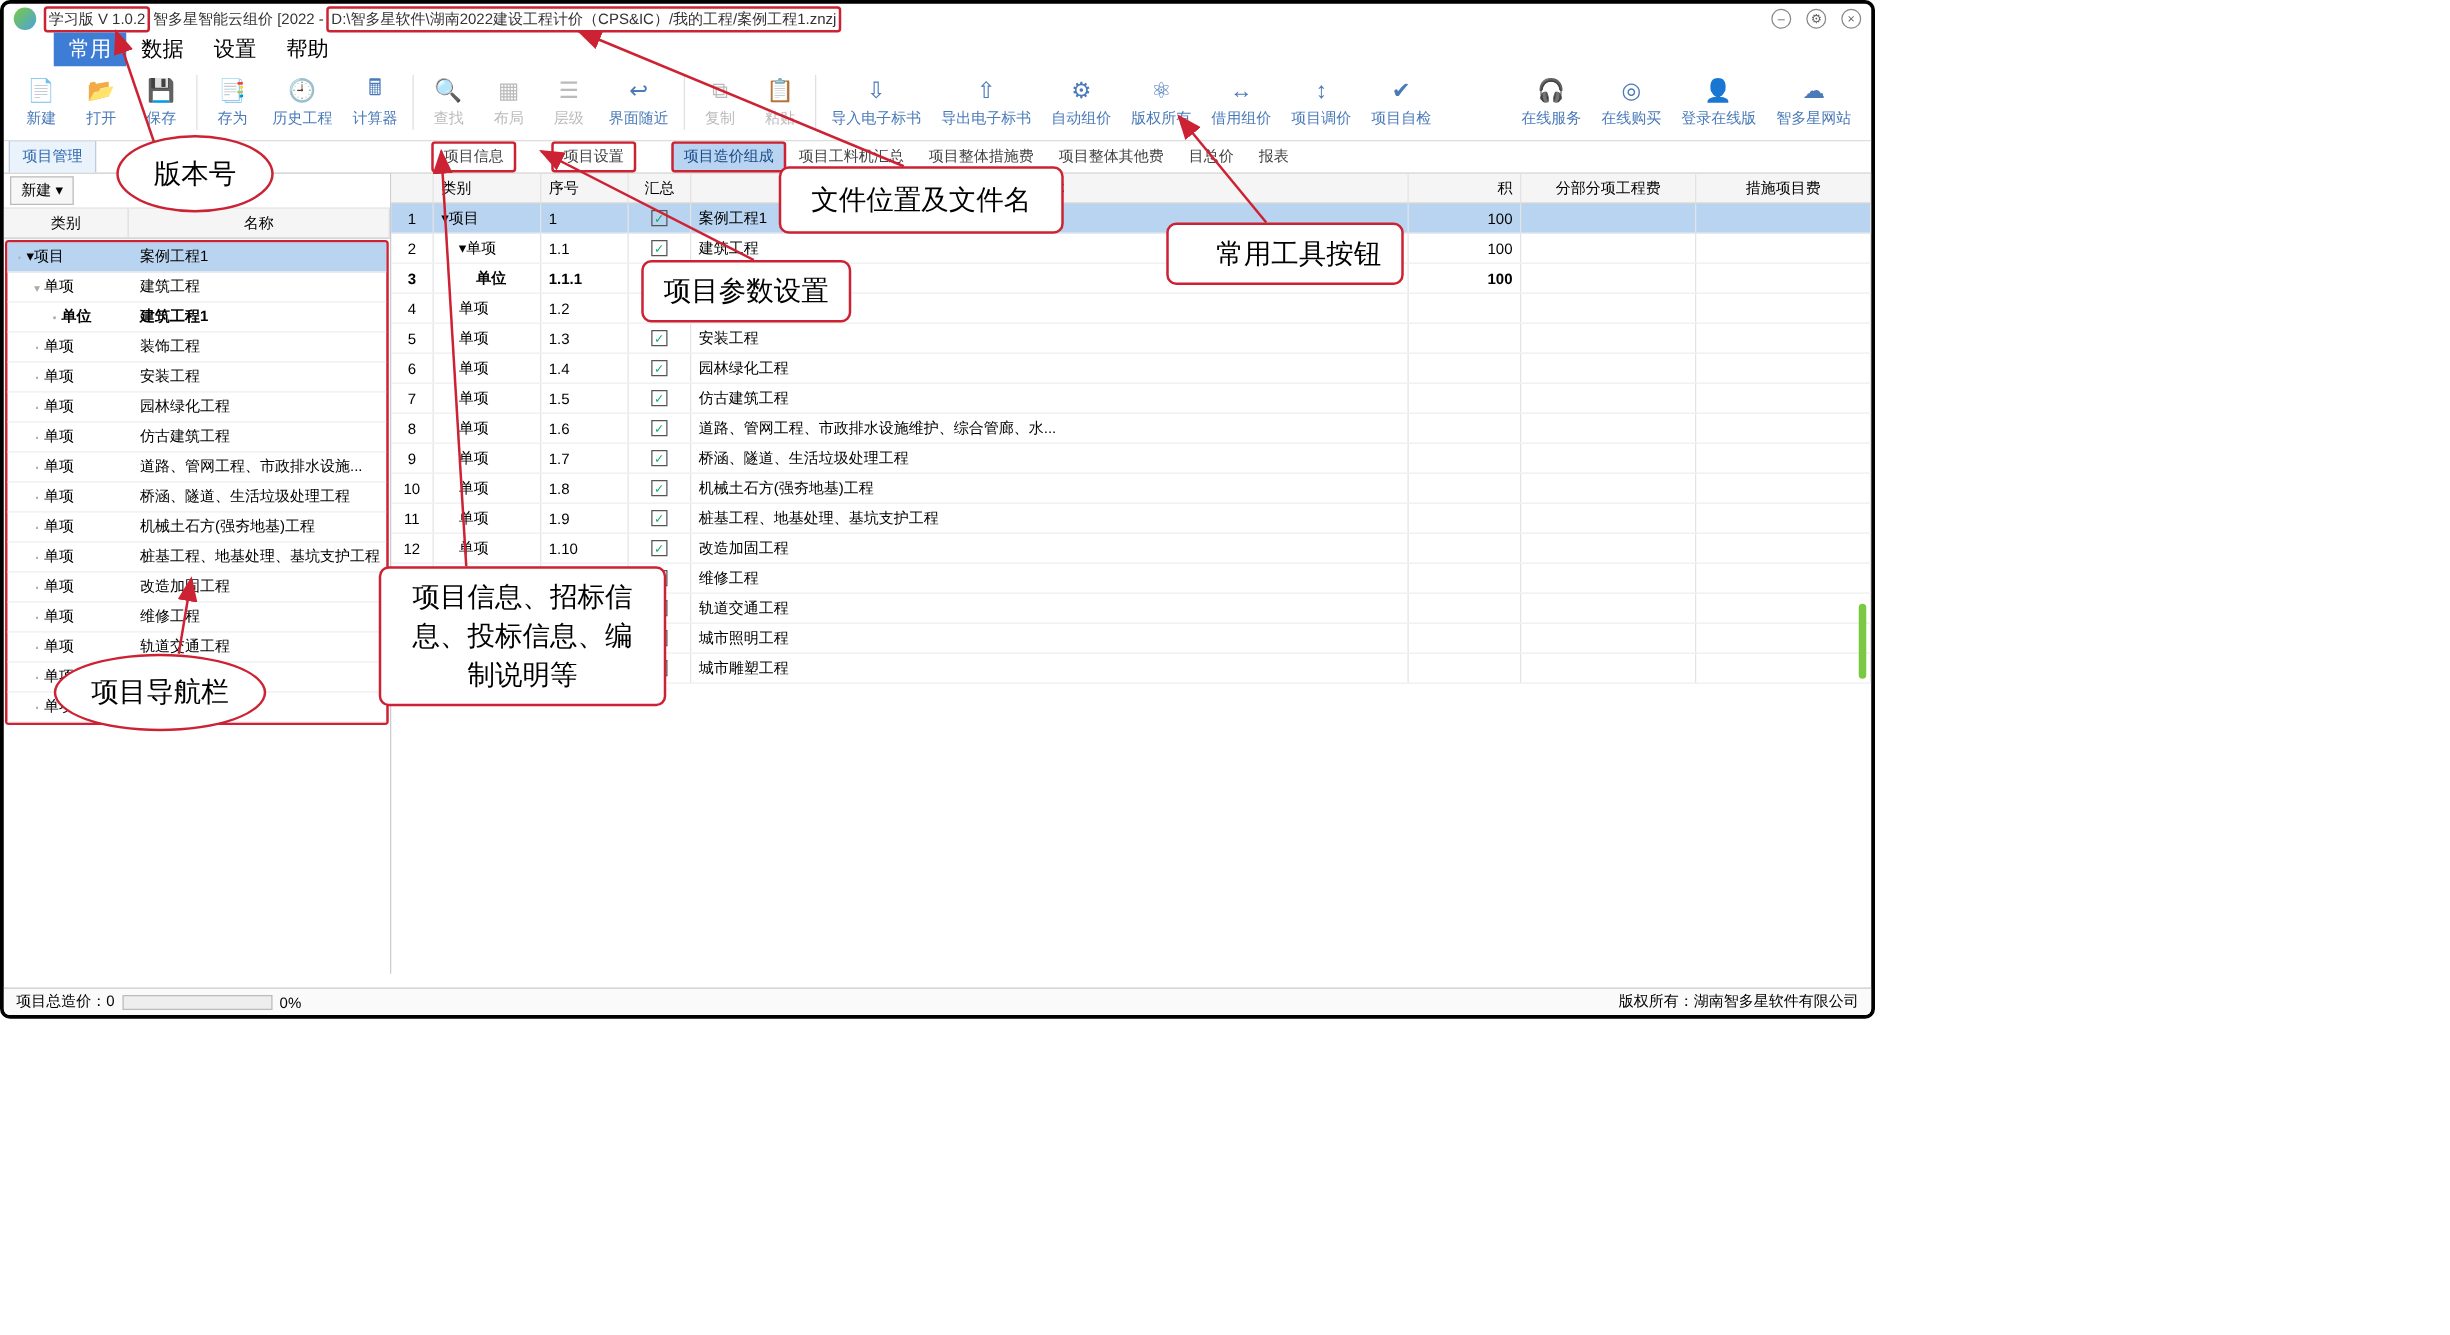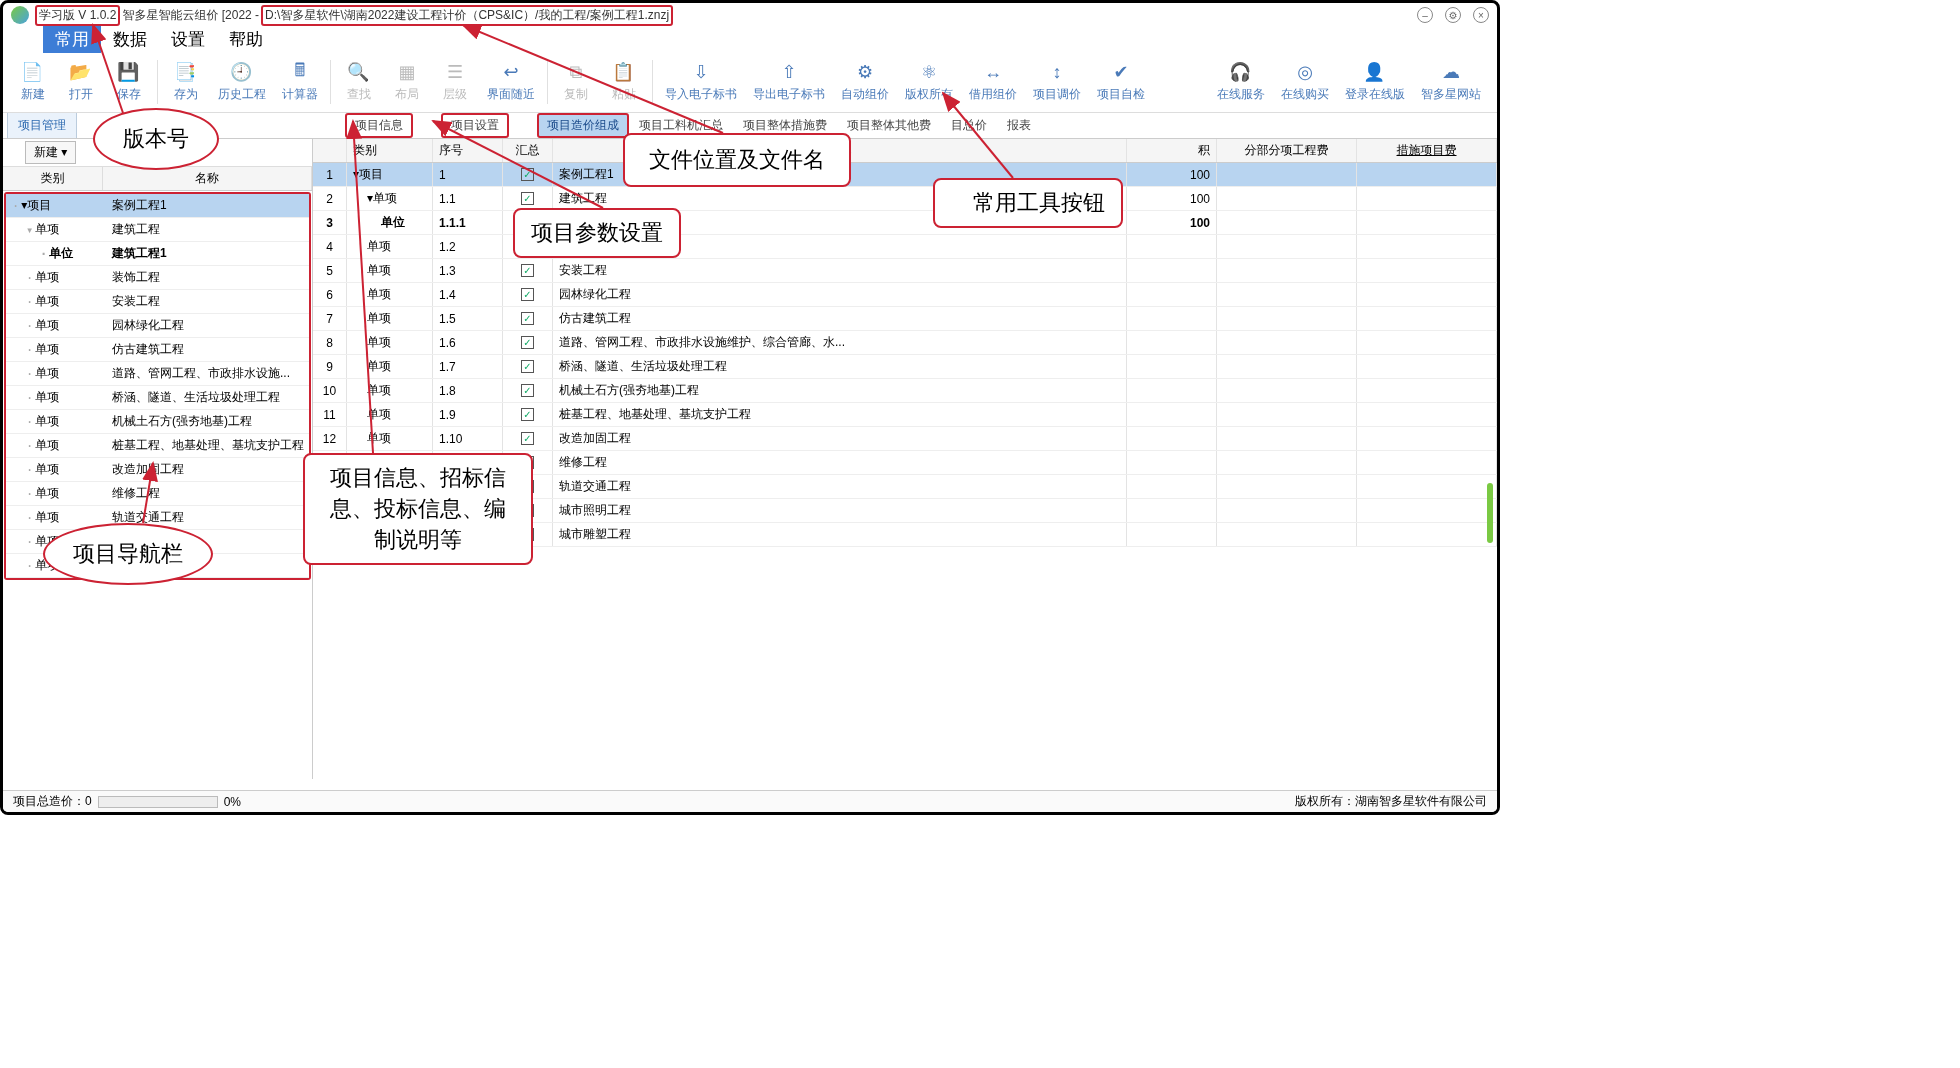--- a/index.html
+++ b/index.html
@@ -31,21 +31,21 @@
 .tabstrip .lefttab { padding:4px 10px; background:#eaf2fb; border:1px solid #bcd; border-bottom:none; color:#2d6ab0; margin-left:4px; }
 .tabstrip .midtabs { display:flex; margin-left:240px; }
 .tabstrip .mt { padding:4px 10px; cursor:pointer; color:#444; }
 .tabstrip .mt.boxed { border:2px solid #c23; border-radius:3px; padding:2px 8px;margin-left:28px; }
 .tabstrip .mt.active { background:#b8d4f0; color:#1a4a8a; }
 
 
 .main { display:flex; height:640px; }
 .sidebar { width:310px; border-right:1px solid #ccc; display:flex; flex-direction:column; }
 .sidehead { height:28px; display:flex; align-items:center; font-size:12px; border-bottom:1px solid #ddd; }
-.sidehead .dd { margin-left:22px; padding:2px 8px; border:1px solid #bbb; background:#f7f7f7; cursor:pointer; }
+.sidehead .dd { margin-left:5px; padding:2px 8px; border:1px solid #bbb; background:#f7f7f7; cursor:pointer; }
 .sidecols { height:24px; display:flex; font-size:12px; background:#f5f5f5; border-bottom:1px solid #ccc; }
 .sidecols div { display:flex; align-items:center; justify-content:center; border-right:1px solid #ddd; }
 .sidecols .c1 { width:100px; } .sidecols .c2 { flex:1; }
 .sidetree { border:2px solid #c23; border-radius:3px; margin:1px; flex:0 0 auto; }
 .srow { height:24px; display:flex; align-items:center; font-size:12px; border-bottom:1px solid #eee; cursor:pointer; }
 .srow.sel { background:#b8d4f0; }
 .srow.bold { font-weight:bold; }
 .srow .cat { width:100px; padding-left:6px; display:flex; align-items:center; }
 .srow .nm { flex:1; padding-left:6px; }
 .treeline { color:#aaa; font-family:monospace; margin-right:2px; }
@@ -288,21 +288,21 @@
   </div>
   <div class="content">
     <div class="gridhead">
       <div class="gw0"></div>
       <div class="gw1">类别</div>
       <div class="gw2">序号</div>
       <div class="gw3">汇总</div>
       <div class="gw4" style="justify-content:center;">名称</div>
       <div class="gw5">积</div>
       <div class="gw6" style="justify-content:center;">分部分项工程费</div>
-      <div class="gw7" style="justify-content:center;text-decoration:underline;">措施项目费</div>
+      <div class="gw7" style="justify-content:center;">措施项目费</div>
     </div>
     <div id="gridbody">
         <div class="grow sel">
           <div class="gw0">1</div>
           <div class="gw1" style="padding-left:6px">▾项目</div>
           <div class="gw2">1</div>
           <div class="gw3">
             <span class="chk">✓</span>
           </div>
           <div class="gw4">案例工程1</div>

